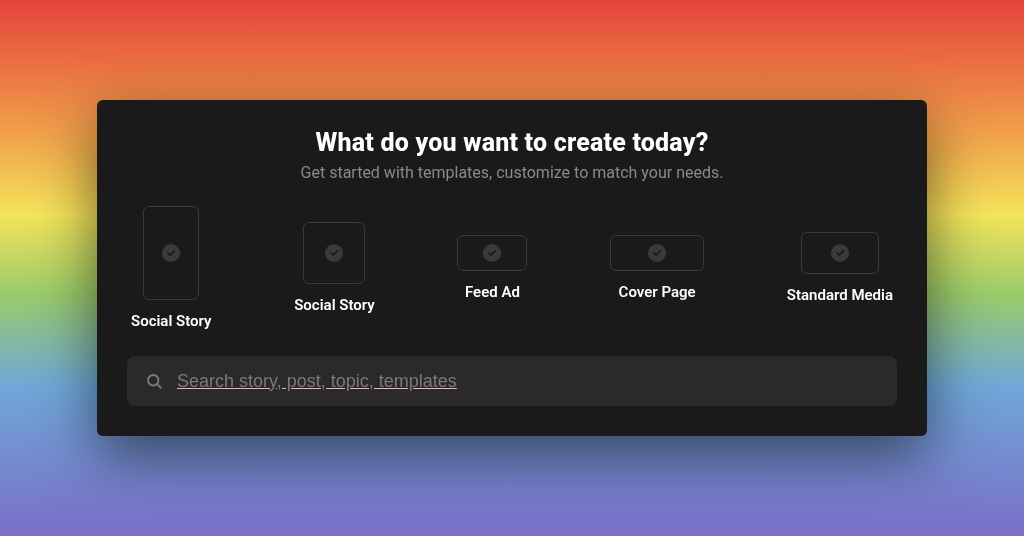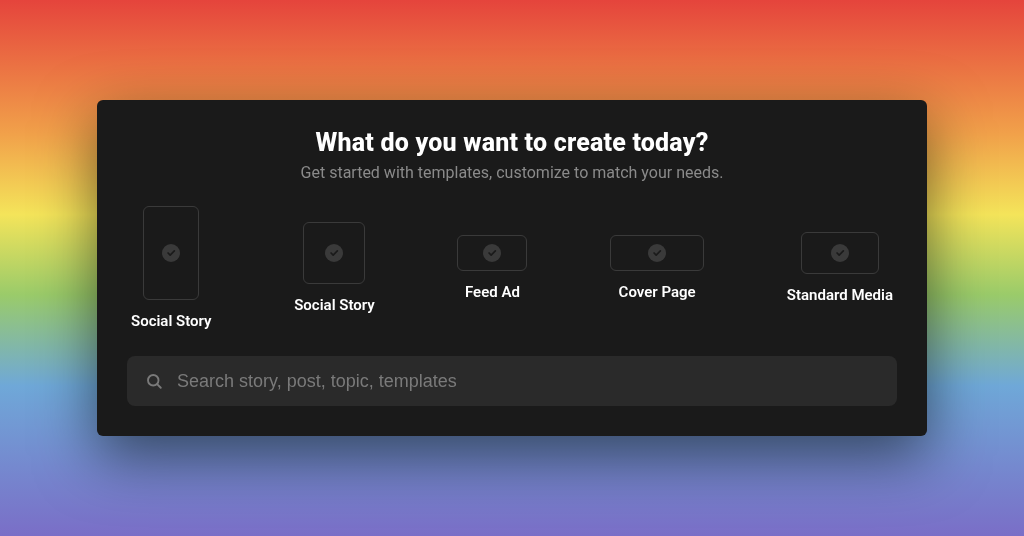--- a/index.html
+++ b/index.html
@@ -101,20 +101,21 @@
     }
     .search-input {
       flex: 1;
       background: transparent;
       border: none;
       outline: none;
       color: #f9a8d4;
       font-size: 18px;
       margin-left: 14px;
       font-weight: 500;
+      text-decoration: underline;
     }
     .search-input::placeholder { color: #7a7a7a; }
   </style>
 </head>
 <body>
 
 <div class="bg">
   <div class="panel">
     <h1 class="title">What do you want to create today?</h1>
     <div class="subtitle">Get started with templates, customize to match your needs.</div>

